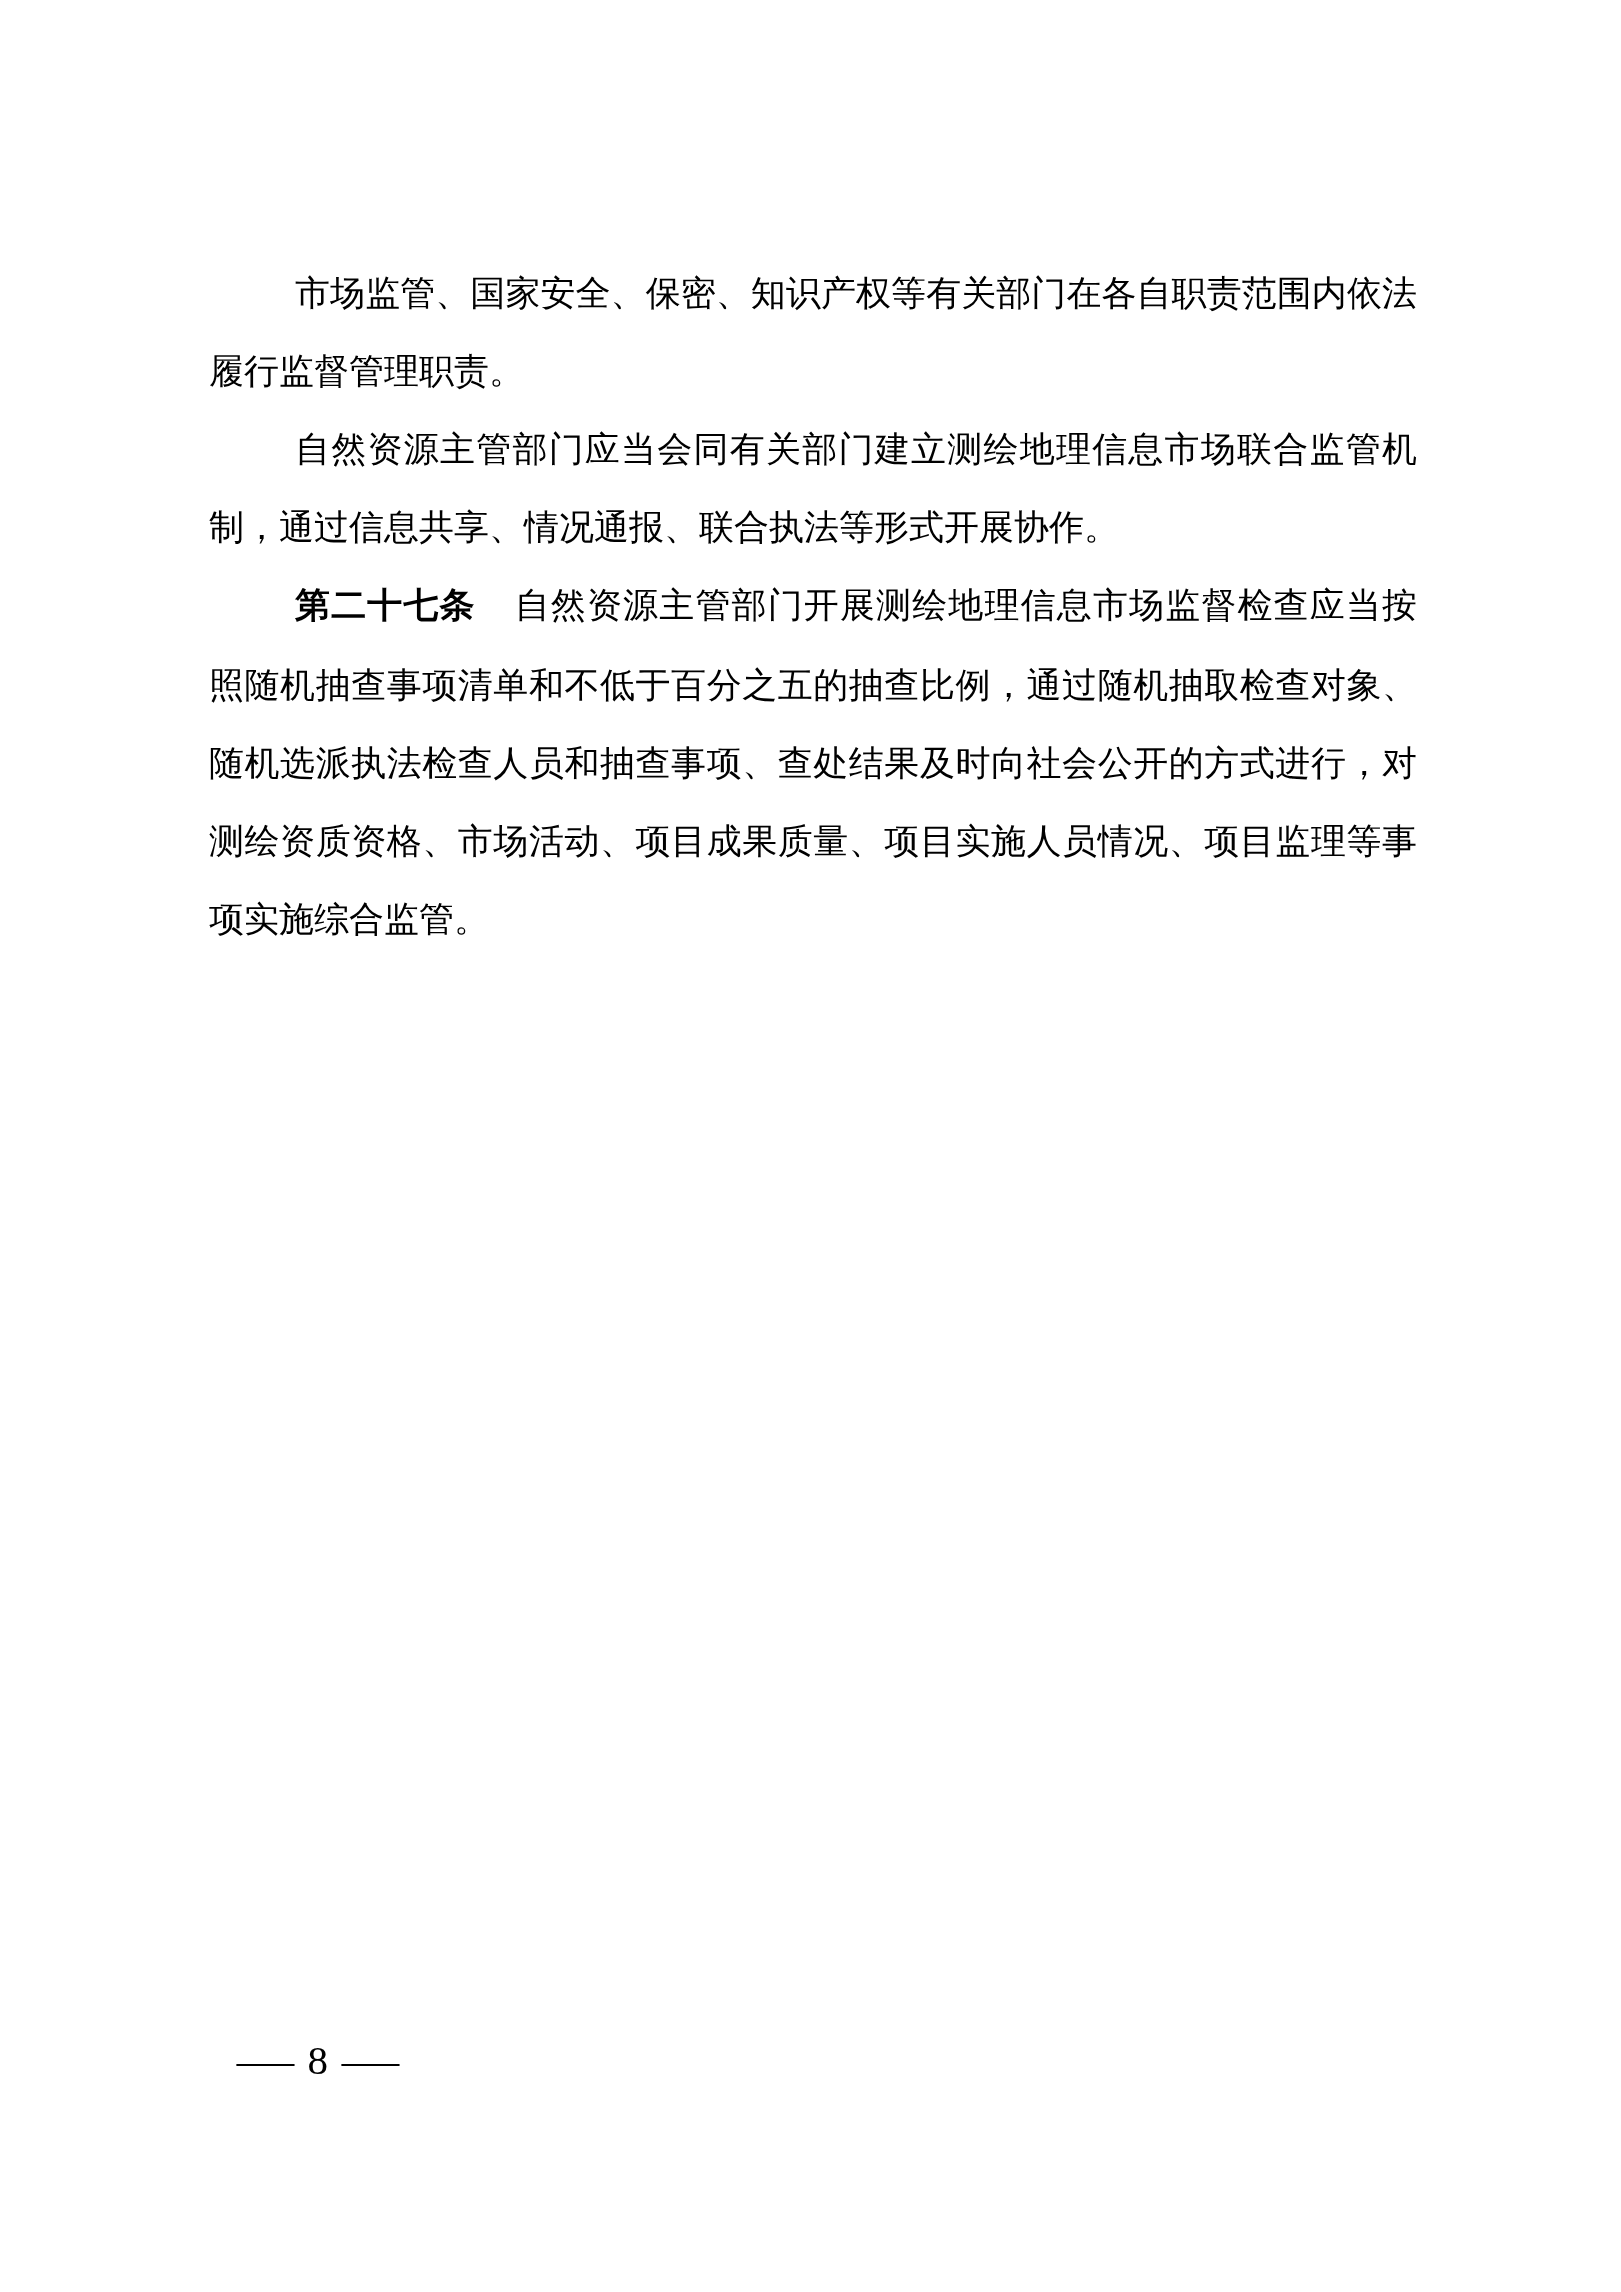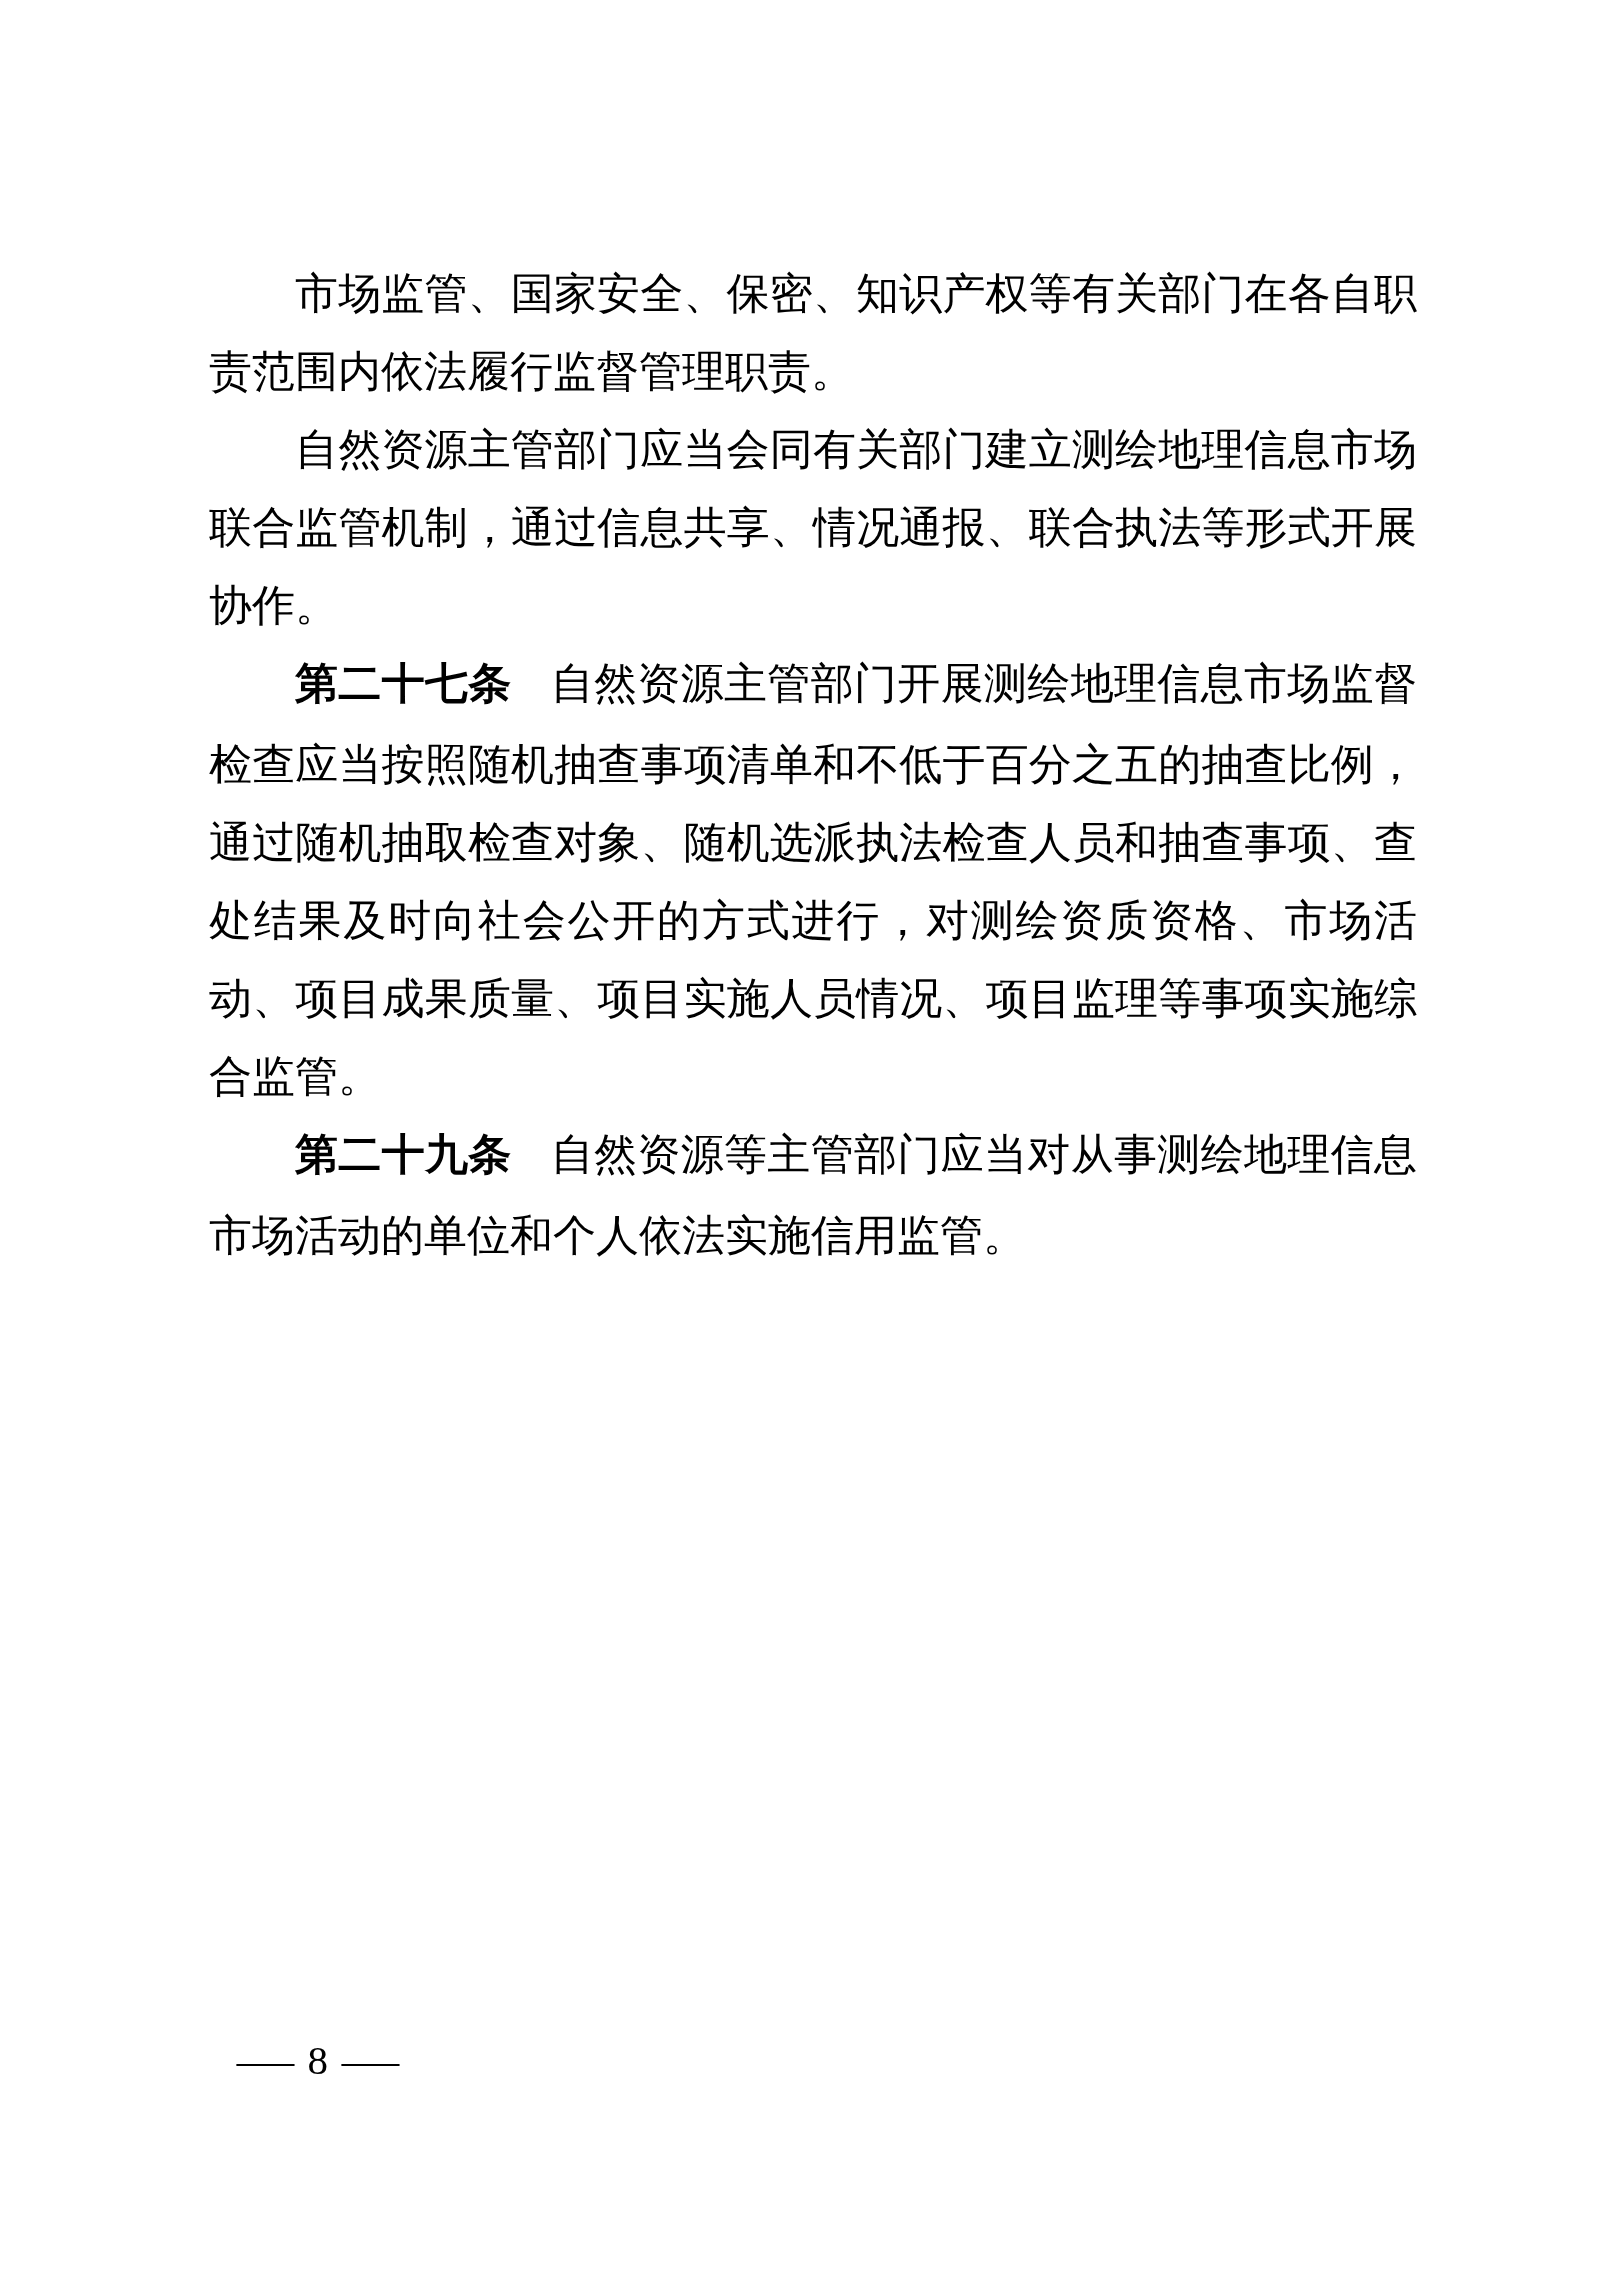--- a/index.html
+++ b/index.html
@@ -21,21 +21,21 @@
     background: #ffffff;
     overflow: hidden;
   }
   .content {
     position: absolute;
     left: 209px;
     top: 255px;
     width: 1208px;
   }
   .para {
-    font-size: 43px;
+    font-size: 35px;
     line-height: 78px;
     text-align: justify;
     text-indent: 86px;
     letter-spacing: 0;
     word-break: break-all;
     overflow-wrap: anywhere;
     color: #000000;
   }
   .article-no {
     font-family: Liberation Mono, monospace;
@@ -72,21 +72,20 @@
   <div class="content">
 
     <p class="para"><span class="para-text">市场监管、国家安全、保密、知识产权等有关部门在各自职责范围内依法履行监督管理职责。</span></p>
 
     <p class="para"><span class="para-text">自然资源主管部门应当会同有关部门建立测绘地理信息市场联合监管机制，通过信息共享、情况通报、联合执法等形式开展协作。</span></p>
 
     <p class="para"><span class="article-no">第二十七条</span><span class="para-text">自然资源主管部门开展测绘地理信息市场监督检查应当按照随机抽查事项清单和不低于百分之五的抽查比例，通过随机抽取检查对象、随机选派执法检查人员和抽查事项、查处结果及时向社会公开的方式进行，对测绘资质资格、市场活动、项目成果质量、项目实施人员情况、项目监理等事项实施综合监管。</span></p>
 
 
 
-    <p class="para"><span class="article-no">第二十九条</span><span class="para-text">自然资源等主管部门应当对从事测绘地理信息市场活动的单位和个人依法实施信用监管。</span></p>
 
 
   </div>
 
   <div class="footer">
     <span class="dash">—</span>
     <span class="page-num">8</span>
     <span class="dash">—</span>
   </div>
 

